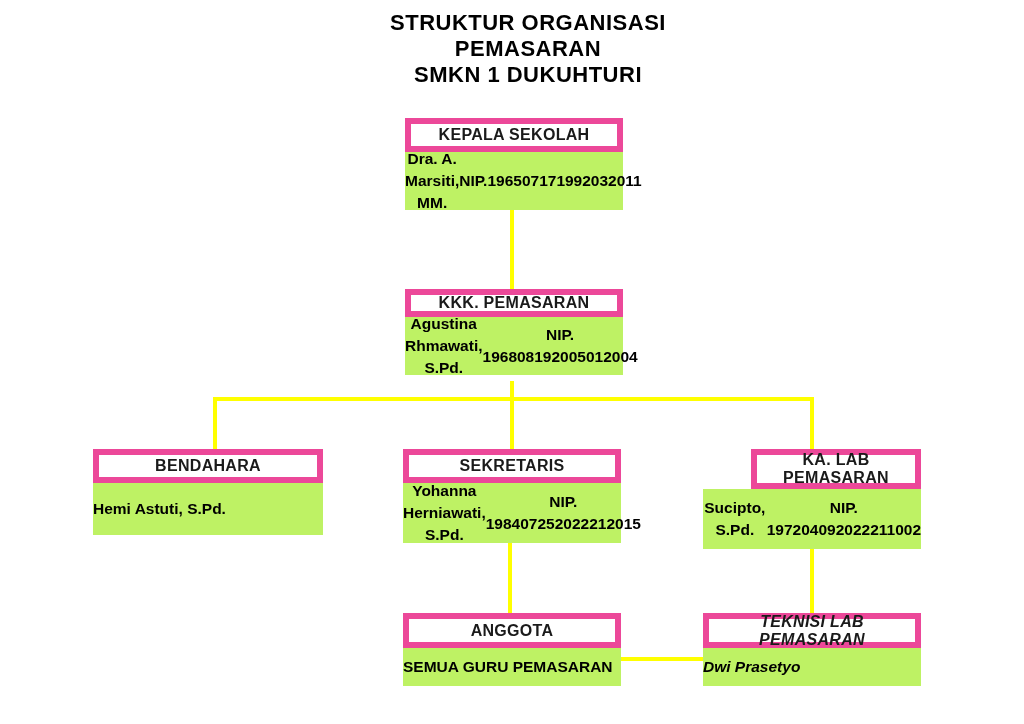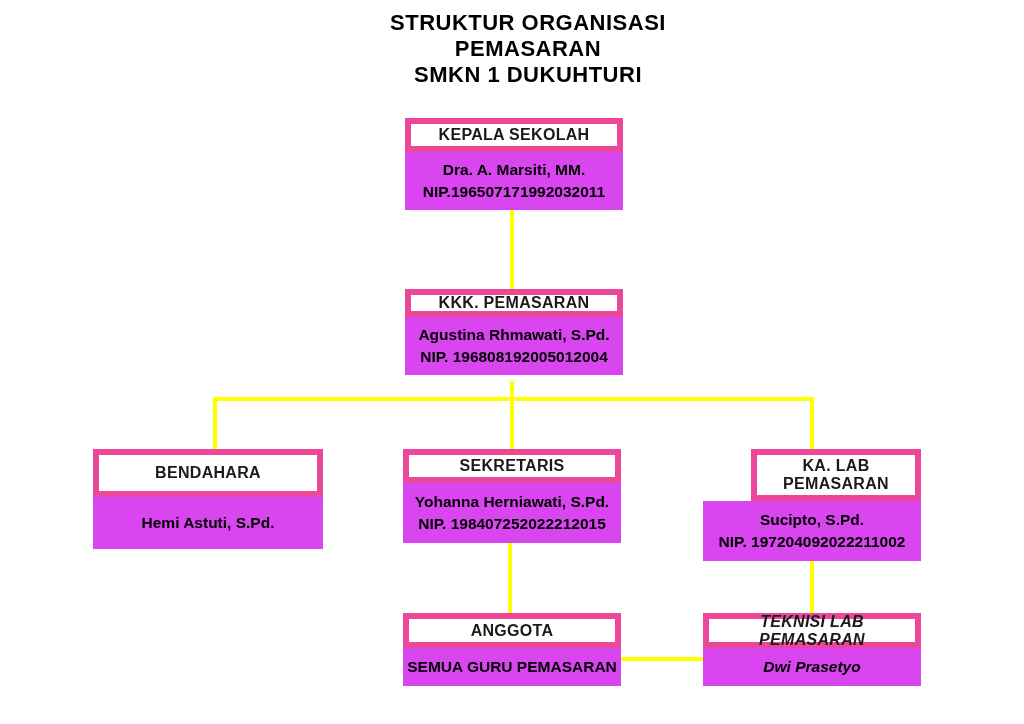--- a/index.html
+++ b/index.html
@@ -38,26 +38,25 @@
     box-sizing: border-box;
     display: flex;
     align-items: center;
     justify-content: center;
     font-size: 16px;
     font-weight: bold;
     color: #1a1a1a;
     letter-spacing: 0.3px;
   }
   .node-body {
-    background: #d946ef;
+    background: #bef264;
     box-sizing: border-box;
     display: flex;
-    flex-direction: column;
     align-items: center;
-    justify-content: center;
+    justify-content: space-between;
     font-size: 15.5px;
     font-weight: bold;
     color: #000000;
     line-height: 22px;
   }
   .connector {
     position: absolute;
     background: #ffff00;
   }
 </style>
@@ -96,40 +95,40 @@
     <div class="node-header" style="height:28px;">
       <span>KKK. PEMASARAN</span>
     </div>
     <div class="node-body" style="height:58px;">
       <div>Agustina Rhmawati, S.Pd.</div>
       <div>NIP. 196808192005012004</div>
     </div>
   </div>
 
   <div class="node" style="left:93px; top:449px; width:230px;">
-    <div class="node-header" style="height:48px;">
+    <div class="node-header" style="height:34px;">
       <span>BENDAHARA</span>
     </div>
     <div class="node-body" style="height:52px;">
       <div>Hemi Astuti, S.Pd.</div>
     </div>
   </div>
 
   <div class="node" style="left:403px; top:449px; width:218px;">
     <div class="node-header" style="height:34px;">
       <span>SEKRETARIS</span>
     </div>
     <div class="node-body" style="height:60px;">
       <div>Yohanna Herniawati, S.Pd.</div>
       <div>NIP. 198407252022212015</div>
     </div>
   </div>
 
   <div class="node" style="left:703px; top:449px; width:218px;">
-    <div class="node-header" style="height:52px;margin-left:48px;">
+    <div class="node-header" style="height:40px;margin-left:48px;">
       <span>KA. LAB PEMASARAN</span>
     </div>
     <div class="node-body" style="height:60px;">
       <div>Sucipto, S.Pd.</div>
       <div>NIP. 197204092022211002</div>
     </div>
   </div>
 
   <div class="node" style="left:403px; top:613px; width:218px;">
     <div class="node-header" style="height:35px;">

